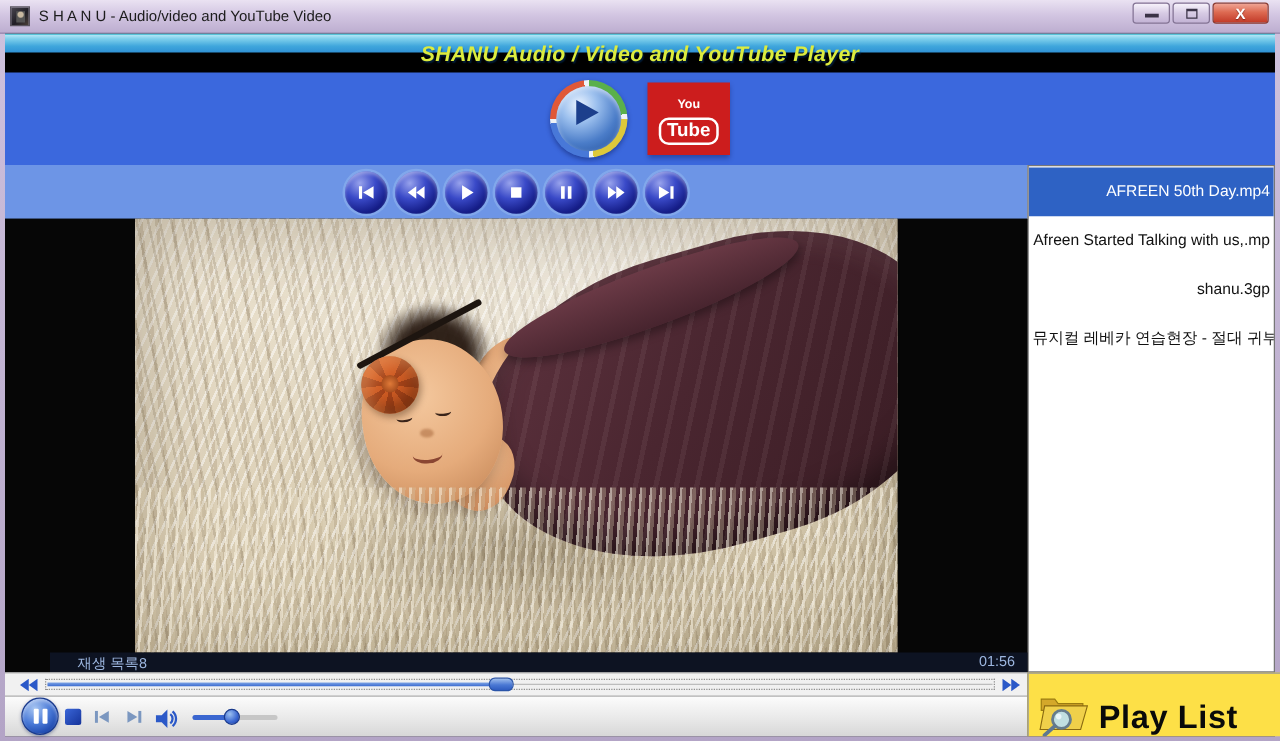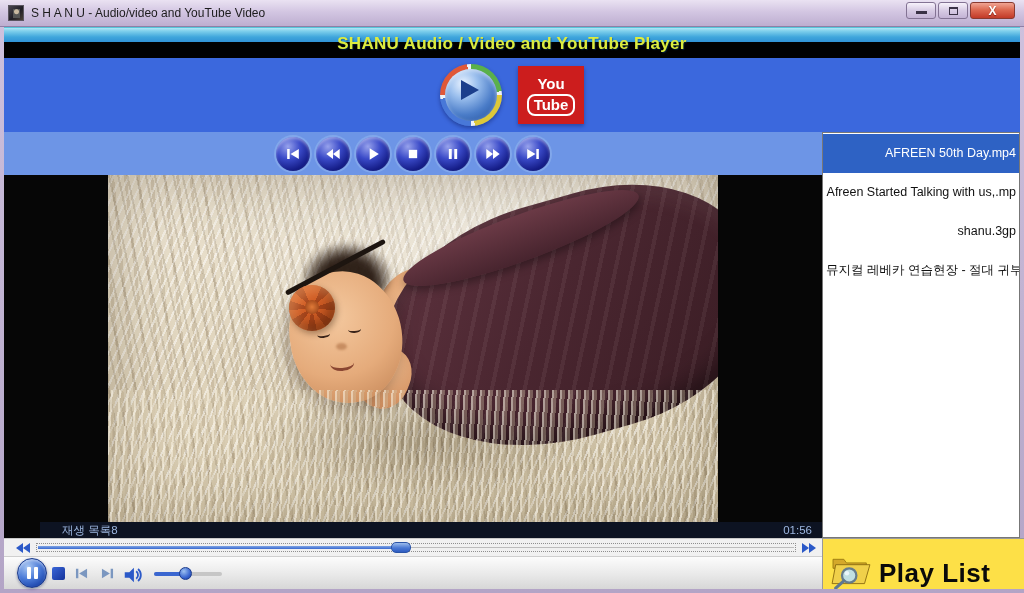--- a/index.html
+++ b/index.html
@@ -26,39 +26,39 @@
   .glyph-max { position:absolute; left:10px; top:4px; width:9px; height:8px;
     border:1px solid #3a3246; border-top-width:2px; }
   .glyph-x { position:absolute; inset:0; color:#fff; font-weight:bold; font-size:12px;
     text-align:center; line-height:16px; text-shadow:0 1px 1px rgba(80,10,0,.6); }
 
   
   .client { position:absolute; left:4px; right:4px; top:27px; bottom:4px; background:#000; }
 
   .banner { position:absolute; left:0; right:0; top:0; height:15px; text-align:center;
     background:linear-gradient(180deg,#b2e6f6 0,#7fd0ec 3px,#3fa6dc 9px,#2a8ad2 16px,#2f92d6 22px,#62c2e6 27px,#8fd9f0 29px,#45aad4 31px);
-    border-top:1px solid #57c4d8; }
+    border-top:1px solid #57c4d8;font-style:italic; }
   .banner span { font-size:17px; font-weight:bold; line-height:31px; color:#dcec3e;
     text-shadow:1px 1px 1px rgba(0,60,120,.45); letter-spacing:.3px; }
 
   .hero { position:absolute; left:0; right:0; top:31px; height:74px; background:#3b68dd;
     display:flex; align-items:center; justify-content:center; gap:16px; }
   .wmp { width:62px; height:62px; border-radius:50%; position:relative;
     background:conic-gradient(#5ab04a 0 23%, #eef2f6 23% 25%, #ddc83a 25% 48%, #eef2f6 48% 50%,
       #4878d8 50% 73%, #eef2f6 73% 75%, #e05838 75% 98%, #eef2f6 98% 100%);
     box-shadow:0 2px 4px rgba(0,10,60,.4); }
   .wmp .sphere { position:absolute; left:5px; top:5px; width:52px; height:52px; border-radius:50%;
     background:radial-gradient(circle at 35% 28%, #eaf3ff 0%, #9cc0ee 28%, #4a7cc8 62%, #1e4a94 100%);
     box-shadow:inset 0 2px 4px rgba(255,255,255,.6); }
   .wmp .tri { position:absolute; left:21px; top:16px; width:0; height:0;
     border-left:18px solid #1c3f8c; border-top:10px solid transparent; border-bottom:10px solid transparent; }
   .yt { width:66px; height:58px; background:#cc1d1d; display:flex; flex-direction:column;
     align-items:center; justify-content:center; color:#fff; font-weight:bold;
     box-shadow:0 2px 4px rgba(0,10,60,.35); }
-  .yt .you { font-size:15px; line-height:17px; }
+  .yt .you { font-size:10px; line-height:17px; }
   .yt .tube { font-size:15px; line-height:18px; border:2px solid #fff; border-radius:8px;
     padding:0 5px; margin-top:2px; }
 
   .band { position:absolute; left:0; top:105px; width:818px; height:43px; background:#6d95e6;
     display:flex; align-items:center; justify-content:center; gap:6px; }
   .tbtn { width:34px; height:34px; border-radius:50%; border:none; cursor:pointer;
     background:radial-gradient(circle at 35% 28%, #97a2ec 0%, #3a4ac8 38%, #151d88 72%, #0a1058 100%);
     box-shadow:0 0 0 2px rgba(160,195,242,.4), inset 0 2px 3px rgba(255,255,255,.4);
     display:flex; align-items:center; justify-content:center; padding:0; }
   .tbtn svg { width:20px; height:20px; }

